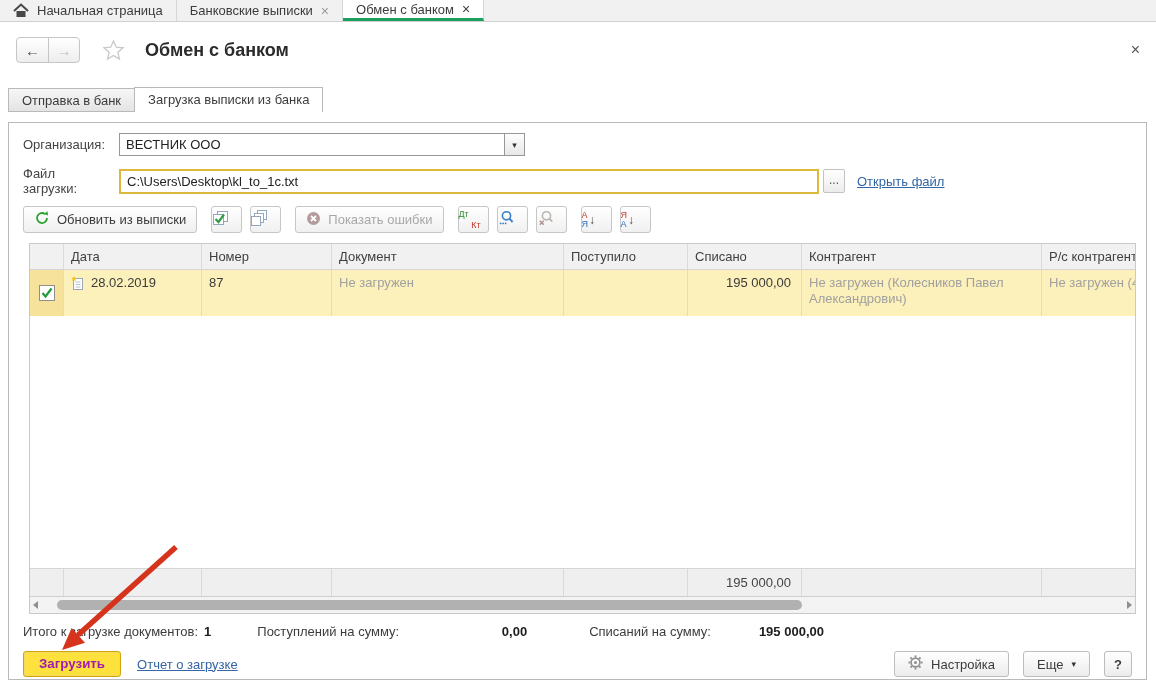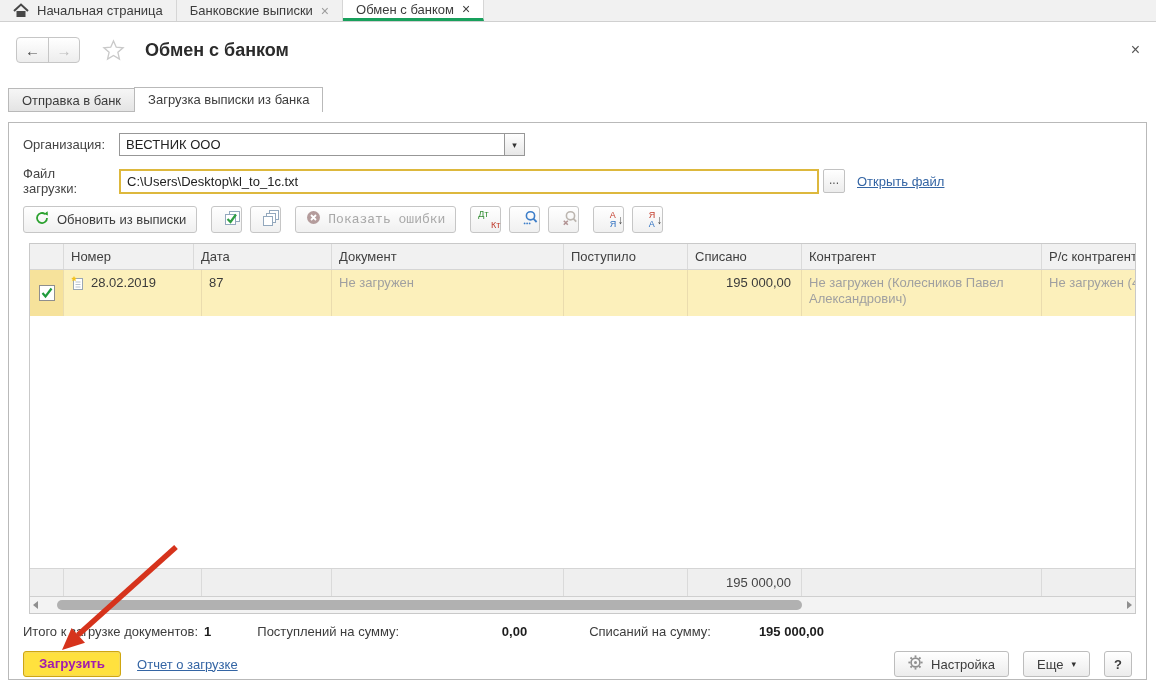--- a/index.html
+++ b/index.html
@@ -43,23 +43,23 @@
   .combo { display:flex; width:406px; height:23px; border:1px solid #979797; background:#fff; }
   .combo input { flex:1; border:none; outline:none; padding:0 6px; font:inherit; color:#222; background:transparent; }
   .combo .drop { width:20px; border-left:1px solid #979797; background:linear-gradient(#fefefe,#e7e7e7); display:flex; align-items:center; justify-content:center; font-size:9px; color:#333; }
   .fileinput { width:700px; height:25px; border:2px solid #ddb83d; padding:0 6px; font:inherit; color:#222; outline:none; }
   .dots-btn { width:22px; height:24px; margin-left:4px; border:1px solid #c2c2c2; border-radius:2px; background:linear-gradient(#fff,#ececec); color:#555; font-size:12px; line-height:20px; text-align:center; }
   a.link { color:#3465a4; text-decoration:underline; cursor:pointer; }
   .openfile { margin-left:12px; }
 
   
   .toolbar { display:flex; align-items:center; margin:10px 0 0 14px; }
-  .tbtn { height:27px; border:1px solid #c6c6c6; border-radius:3px; background:linear-gradient(#ffffff,#f0f0f0); display:flex; align-items:center; justify-content:flex-end; gap:7px; padding:0 10px; color:#3c3c3c; cursor:default; }
+  .tbtn { height:27px; border:1px solid #c6c6c6; border-radius:3px; background:linear-gradient(#ffffff,#f0f0f0); display:flex; align-items:center; justify-content:space-between; gap:7px; padding:0 10px; color:#3c3c3c; cursor:default; }
   .tbtn.icon-only { width:31px; padding:0; }
-  .tbtn.disabled { color:#a8a8a8;font-family:Liberation Mono, monospace; }
+  .tbtn.disabled { color:#a8a8a8; }
   .tsep { width:14px; }
   .tsep-s { width:8px; }
   .dtkt { display:block; width:22px; height:20px; font-size:9px; line-height:9px; position:relative; }
   .dtkt .dt { position:absolute; left:0; top:0; color:#2e8b2e; }
   .dtkt .kt { position:absolute; right:0; bottom:0; color:#c03a2b; }
   .sortpair { display:flex; align-items:center; gap:1px; }
   .sortletters { display:flex; flex-direction:column; font-size:9px; line-height:9px; }
   .lred { color:#c23b2a; } .lblue { color:#2d6fc0; }
   .sortarrow { font-size:12px; color:#4a4a4a; }
 
@@ -258,22 +258,22 @@
             <span class="lblue">А</span>
           </span>
         <span class="sortarrow">↓</span>
       </span>
     </div>
   </div>
 
   <div class="grid">
     <div class="grow ghead">
       <div class="gcell c0"></div>
+      <div class="gcell c1">Дата</div>
       <div class="gcell c2">Номер</div>
-      <div class="gcell c1">Дата</div>
       <div class="gcell c3">Документ</div>
       <div class="gcell c4">Поступило</div>
       <div class="gcell c5">Списано</div>
       <div class="gcell c6">Контрагент</div>
       <div class="gcell c7">Р/с контрагент</div>
     </div>
 
     <div class="grow gdata">
       <div class="gcell c0">
         <div class="checkbox">

